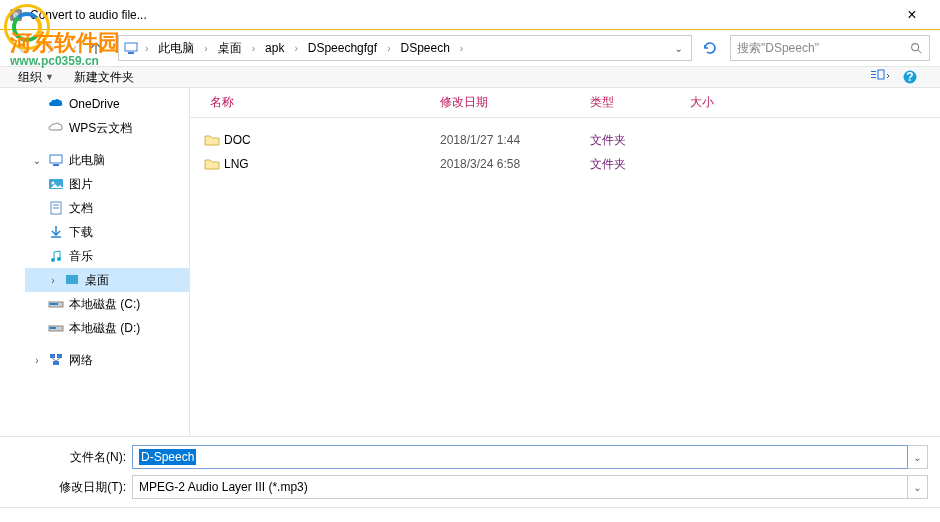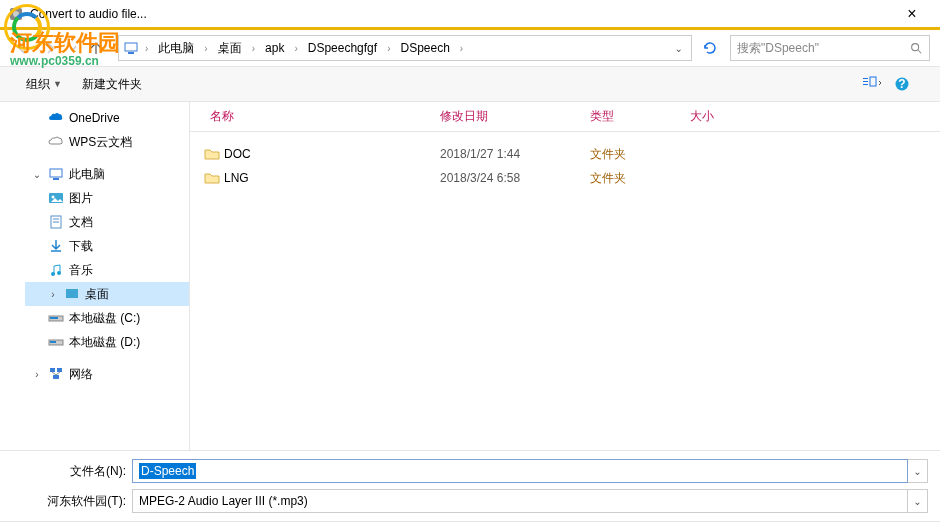--- a/index.html
+++ b/index.html
@@ -1,31 +1,31 @@
 <!DOCTYPE html>
 <html><head>
 <meta charset="utf-8">
 <style>
 * { box-sizing: border-box; margin: 0; padding: 0; font-family: "Microsoft YaHei", "Segoe UI", sans-serif; font-size: 12px; }
 body { width: 940px; height: 522px; background: #fff; color: #000; overflow: hidden; position: relative; }
-.titlebar { height: 30px; display: flex; align-items: center; padding: 0 8px; border-bottom: 3px solid #eab308; position: relative; }
+.titlebar { height: 30px; display: flex; align-items: center; padding: 0 8px; border-bottom: 1px solid #eab308; position: relative; }
 .titlebar .icon { width: 16px; height: 16px; margin-right: 6px; }
 .titlebar .title { flex: 1; }
 .titlebar .close { width: 40px; text-align: center; font-size: 16px; font-family: Arial; }
 .navbar { height: 36px; display: flex; align-items: center; padding: 0 10px; gap: 4px; }
 .arrow-btn { width: 24px; height: 24px; display: flex; align-items: center; justify-content: center; color: #777; border-radius: 2px; }
 .arrow-btn.disabled { color: #ccc; }
 .up-btn { color: #1a73e8; }
 .breadcrumb { flex: 1; height: 26px; border: 1px solid #ccc; display: flex; align-items: center; padding: 0 4px; gap: 2px; margin: 0 6px; }
 .breadcrumb .sep { color: #888; font-size: 10px; padding: 0 4px; }
 .breadcrumb .crumb { padding: 2px 4px; white-space: nowrap; }
 .refresh { width: 24px; color: #1a73e8; text-align: center; }
 .searchbox { width: 200px; height: 26px; border: 1px solid #ccc; display: flex; align-items: center; padding: 0 6px; color: #888; }
 .searchbox span:last-child { margin-left: auto; }
-.toolbar { height: 36px; display: flex; align-items: center; padding: 0 18px; gap: 4px; border-top: 1px solid #e5e5e5; border-bottom: 1px solid #e5e5e5; background: #f7f7f7; }
+.toolbar { height: 22px; display: flex; align-items: center; padding: 0 10px; gap: 4px; border-top: 1px solid #e5e5e5; border-bottom: 1px solid #e5e5e5; background: #f7f7f7; }
 .toolbar .menu { padding: 4px 8px; display: flex; align-items: center; }
 .toolbar .menu .drop { color: #555; font-size: 9px; margin-left: 3px; }
 .toolbar .spacer { flex: 1; }
 .toolbar .iconbtn { width: 28px; text-align: center; color: #1a73e8; }
 .content { display: flex; height: 348px; margin-left: 25px; }
 .sidebar { width: 165px; border-right: 1px solid #e5e5e5; overflow-y: auto; padding: 4px 0; }
 .tree-item { display: flex; align-items: center; height: 24px; padding-left: 6px; gap: 4px; }
 .tree-item.active { background: #cce8ff; }
 .tree-item .chev { width: 12px; color: #555; font-size: 10px; text-align: center; }
 .tree-item .icon { width: 18px; height: 16px; display: flex; align-items: center; justify-content: center; }
@@ -33,21 +33,21 @@
 .filelist { flex: 1; }
 .list-header { display: flex; height: 30px; align-items: center; border-bottom: 1px solid #e5e5e5; color: #be185d; }
 .col-name { width: 250px; padding-left: 20px; }
 .col-date { width: 150px; }
 .col-type { width: 100px; }
 .col-size { width: 80px; }
 .list-row { display: flex; height: 24px; align-items: center; }
 .list-row .folder-icon { width: 20px; margin-left: 14px; }
 .list-row .name { width: 216px; }
 .list-row .date { width: 150px; color: #555; }
-.list-row .type { width: 100px; color: #a16207; }
+.list-row .type { width: 100px; color: #701a75; }
 .bottom-panel { border-top: 1px solid #e5e5e5; padding: 8px 12px 0 12px; }
 .field-row { display: flex; align-items: center; margin-bottom: 6px; }
 .field-row .label { width: 120px; text-align: right; padding-right: 6px; }
 .field-row .input { flex: 1; height: 24px; border: 1px solid #7a9fd6; padding: 0 6px; display: flex; align-items: center; background: #fff; }
 .field-row .select { flex: 1; height: 24px; border: 1px solid #ccc; padding: 0 6px; display: flex; align-items: center; }
 .field-row .dropdown { width: 20px; height: 24px; border: 1px solid #ccc; border-left: none; display: flex; align-items: center; justify-content: center; font-size: 10px; color: #555; }
 .footer { height: 48px; display: flex; align-items: center; padding: 0 14px; border-top: 1px solid #e5e5e5; margin-top: 8px; }
 .footer .spacer { flex: 1; }
 .watermark { position: absolute; top: 28px; left: 10px; color: #ff8c00; font-size: 22px; font-weight: bold; pointer-events: none; }
 .watermark2 { position: absolute; top: 54px; left: 10px; color: #3cb371; font-size: 12px; font-weight: bold; pointer-events: none; }
@@ -299,21 +299,21 @@
 
 <div class="bottom-panel">
   <div class="field-row">
     <div class="label">文件名(N):</div>
     <div class="input">
       <span style="background:#0078d7;color:#fff;padding:1px 2px">D-Speech</span>
     </div>
     <div class="dropdown">⌄</div>
   </div>
   <div class="field-row">
-    <div class="label">河东软件园(T):</div>
+    <div class="label">修改日期(T):</div>
     <div class="select">
       <span>MPEG-2 Audio Layer III (*.mp3)</span>
     </div>
     <div class="dropdown">⌄</div>
   </div>
 </div>
 
 <div class="footer">
 
   <div class="spacer"></div>

